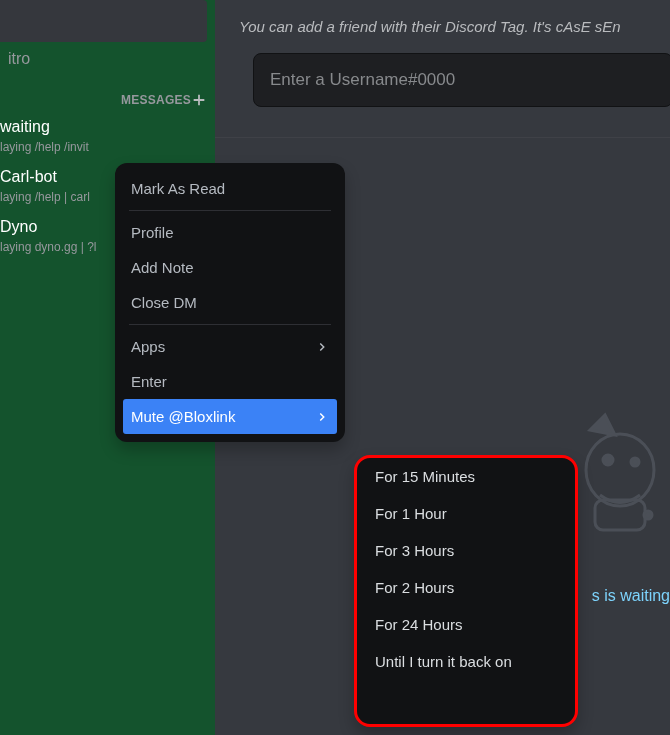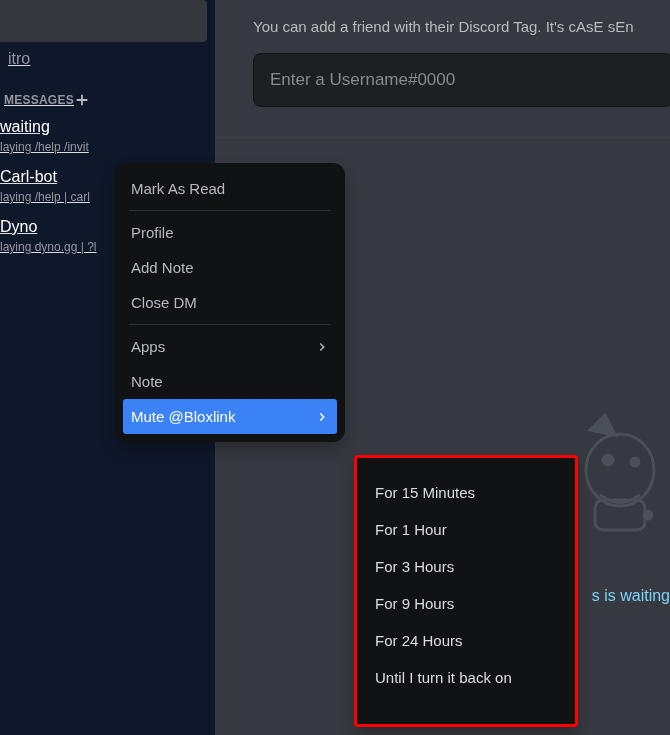--- a/index.html
+++ b/index.html
@@ -6,49 +6,48 @@
     body {
       width: 670px; height: 735px;
       background: #36393f;
       font-family: "gg sans", "Helvetica Neue", Helvetica, Arial, sans-serif;
       overflow: hidden; position: relative;
       color: #dcddde;
     }
     .sidebar {
       position: absolute; left: 0; top: 0;
       width: 215px; height: 100%;
-      background: #0f172a;
-      text-decoration: underline;
+      background: #14532d;
     }
     .channel-highlight {
       height: 42px; margin: 0 8px 0 0;
       background: #35373d; border-radius: 0 4px 4px 0;
     }
     .nitro-item {
       padding: 8px 8px; color: #96989d; font-size: 16px;
     }
     .dm-header {
-      display: flex; align-items: center; justify-content: flex-start;
+      display: flex; align-items: center; justify-content: flex-end;
       padding: 16px 8px 6px 4px; color: #96989d;
     }
     .dm-header-label {
       font-size: 12px; font-weight: 600; letter-spacing: 0.02em;
     }
     .plus-icon { width: 16px; height: 16px; color: #b9bbbe; cursor: pointer; }
     .dm-item { padding: 4px 0 10px 0; }
     .dm-name { color: #fff; font-size: 16px; font-weight: 500; }
     .dm-status { color: #96989d; font-size: 12px; margin-top: 4px; }
     .main {
       position: absolute; left: 215px; top: 0;
       width: 455px; height: 100%;
       background: #36393f;
     }
     .help-text {
       color: #b9bbbe; font-size: 15px;
-      padding: 18px 0 0 38px; white-space: nowrap;
+      padding: 18px 0 0 24px; white-space: nowrap; font-style: italic;
     }
     .username-input {
       margin: 18px 0 0 38px;
       width: 420px; height: 54px;
       background: #1e1f22; border: 1px solid #111214;
       border-radius: 8px; padding: 0 16px;
       color: #87898c; font-size: 17px;
       display: flex; align-items: center;
     }
     .divider-line {
@@ -74,23 +73,23 @@
       justify-content: space-between; cursor: pointer;
     }
     .cm-item.highlighted {
       background: #3b82f6; color: #fff; border-radius: 3px;
     }
     .cm-sep { height: 1px; background: #2e2f34; margin: 4px 6px; }
     .chevron { width: 14px; height: 14px; }
     .submenu {
       position: absolute; left: 354px; top: 455px;
       width: 224px; height: 272px;
-      background: #111214; border-radius: 4px;
+      background: #111214; border-radius: 16px;
       border: 3px solid #ff0000;
-      padding: 16px 8px;
+      padding: 0 8px;
       box-shadow: 0 8px 16px rgba(0,0,0,.24);
     }
     .sm-item {
       padding: 10px 10px; color: #dbdee1; font-size: 15px;
       cursor: pointer; border-radius: 2px;
     }
   </style>
 </head>
 <body>
 
@@ -145,29 +144,29 @@
   <div class="cm-item">Profile</div>
   <div class="cm-item">Add Note</div>
   <div class="cm-item">Close DM</div>
   <div class="cm-sep"></div>
   <div class="cm-item">
     <span>Apps</span>
     <svg class="chevron" viewBox="0 0 24 24" fill="none" stroke="#b5bac1" stroke-width="2.5">
         <polyline points="9 6 15 12 9 18"></polyline>
       </svg>
   </div>
-  <div class="cm-item">Note</div>
+  <div class="cm-item">Enter</div>
   <div class="cm-item highlighted">
     <span>Mute @Bloxlink</span>
     <svg class="chevron" viewBox="0 0 24 24" fill="none" stroke="#fff" stroke-width="2.5">
         <polyline points="9 6 15 12 9 18"></polyline>
       </svg>
   </div>
 </div>
 
 <div class="submenu">
   <div class="sm-item">For 15 Minutes</div>
   <div class="sm-item">For 1 Hour</div>
   <div class="sm-item">For 3 Hours</div>
-  <div class="sm-item">For 9 Hours</div>
+  <div class="sm-item">For 2 Hours</div>
   <div class="sm-item">For 24 Hours</div>
   <div class="sm-item">Until I turn it back on</div>
 </div>
 
 </body></html>

